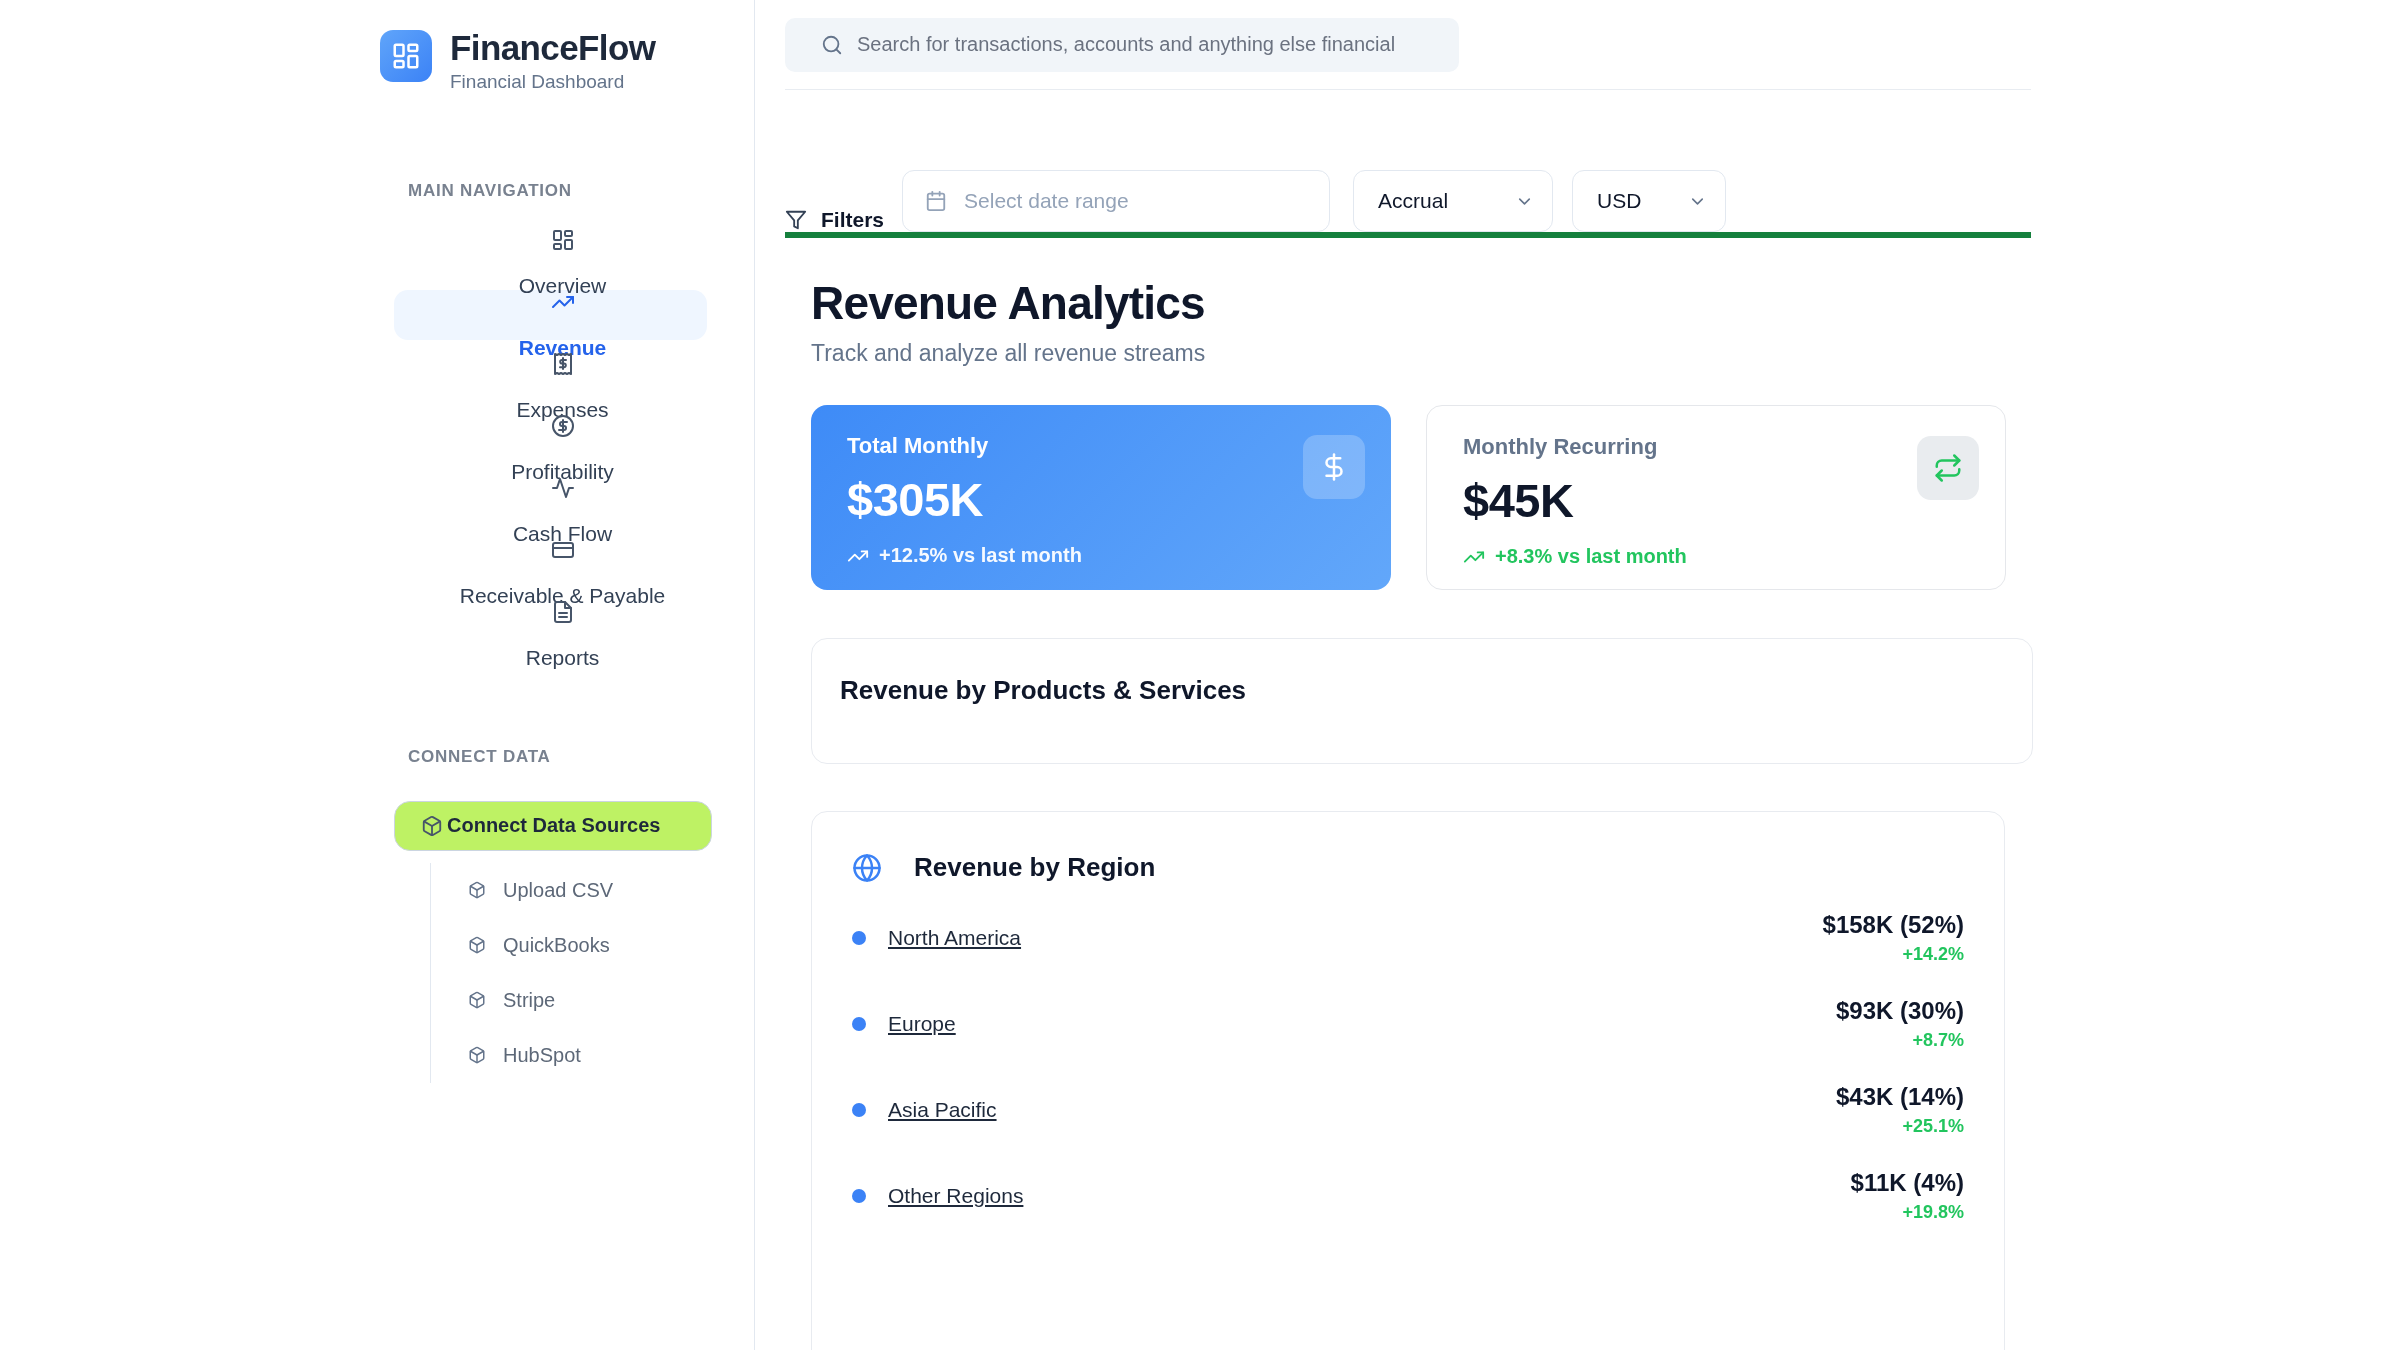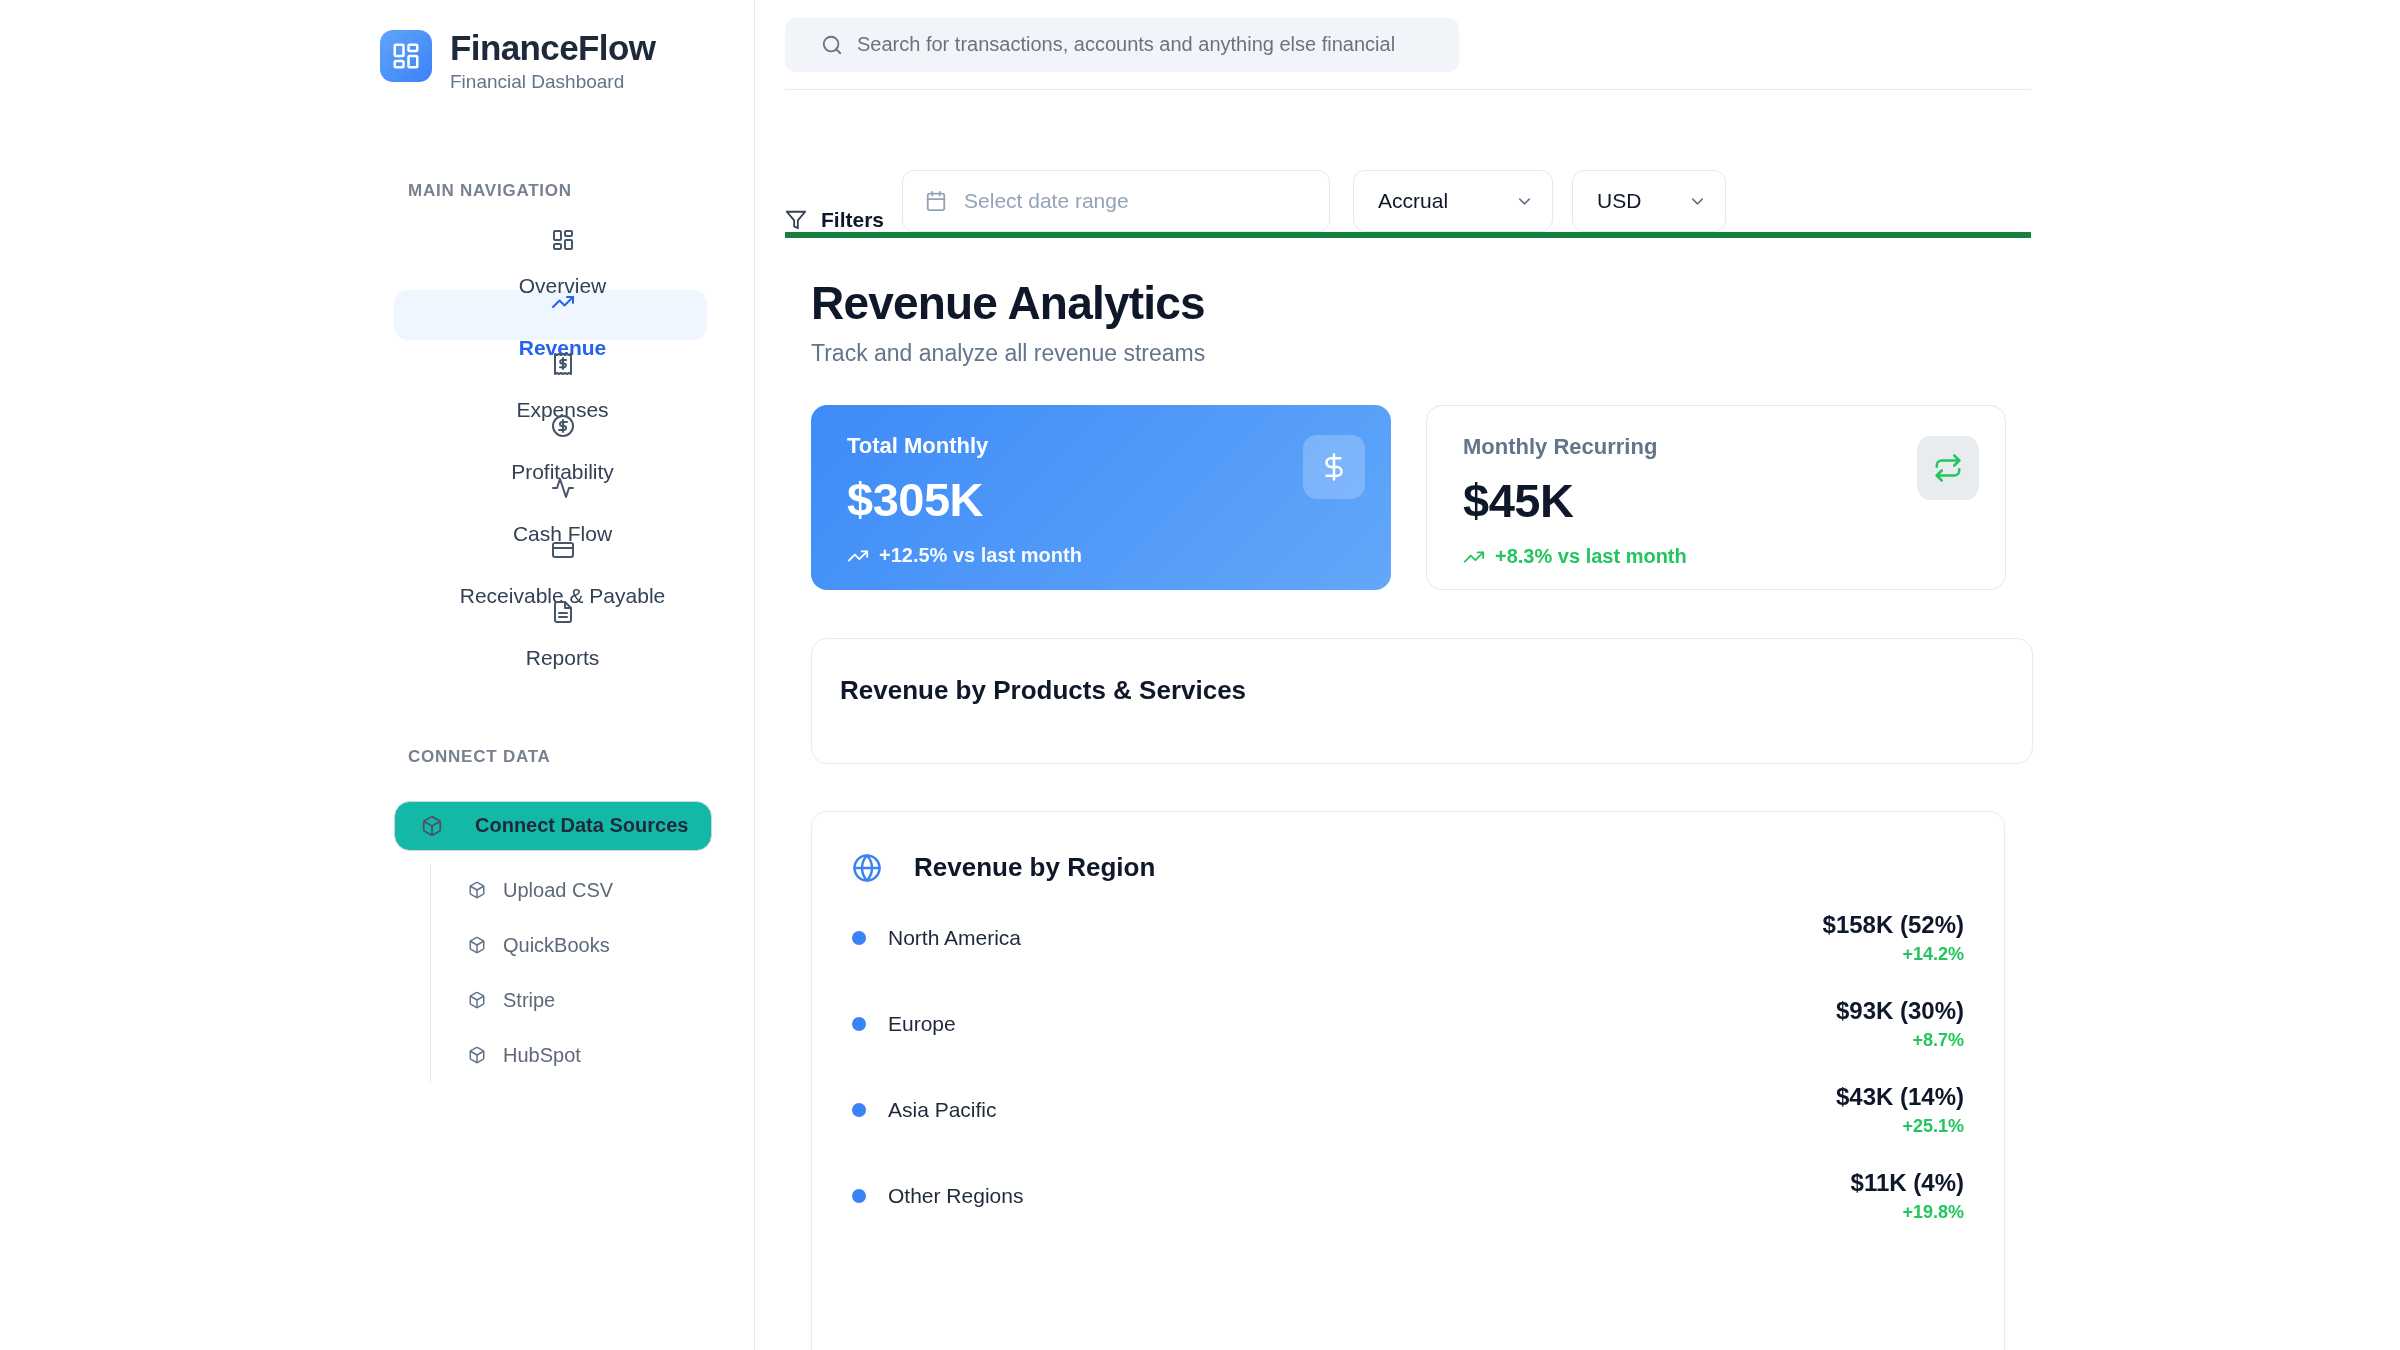--- a/index.html
+++ b/index.html
@@ -20,22 +20,22 @@
   .nav-section-label { margin-top:88px; }
   .connect-section-label { margin-top:97px; }
 
   .nav-list { margin-top:27px; padding:0 47px 0 14px; }
   .nav-item { display:flex; align-items:center; gap:22px; height:50px; margin-bottom:12px;
     padding-left:24px; border-radius:14px; font-size:21px; font-weight:500; color:#334155; cursor:pointer;flex-direction:column; }
   .nav-item svg { width:24px; height:24px; stroke:#475569; flex:0 0 24px; }
   .nav-item.active { background:#eff6ff; color:#2563eb; font-weight:600; }
   .nav-item.active svg { stroke:#2563eb; }
 
-  .connect-btn { margin:34px 0 0 14px; width:318px; height:50px; display:flex; align-items:center; gap:32px;
-    padding-left:26px; border:1.5px solid #cbd5e1; border-radius:16px; background:#14b8a6;
+  .connect-btn { margin:34px 0 0 14px; width:318px; height:50px; display:flex; align-items:center; gap:4px;
+    padding-left:26px; border:1.5px solid #cbd5e1; border-radius:16px; background:#bef264;
     font-size:20px; font-weight:600; color:#1e293b; cursor:pointer; }
   .connect-btn svg { width:22px; height:22px; stroke:#475569; }
   .connect-tree { margin:12px 0 0 50px; border-left:1.5px solid #e2e8f0; padding-left:37px; }
   .connect-item { display:flex; align-items:center; gap:17px; height:55px; font-size:20px; font-weight:500;
     color:#5d6878; cursor:pointer; }
   .connect-item svg { width:18px; height:18px; stroke:#64748b; }
 
   
   .main { flex:0 0 1246px; width:1246px; margin-left:30px; }
   .topbar { height:90px; border-bottom:1px solid #e8ecf1; display:flex; align-items:center; }
@@ -91,21 +91,21 @@
   .card-title { font-size:26px; font-weight:700; color:#0f172a; }
 
   .region-card { margin-top:47px; width:1194px; height:560px; border:1.5px solid #e8ebf0; border-radius:16px;
     background:#fff; padding:40px; }
   .region-head { display:flex; align-items:flex-end; gap:32px; }
   .region-head svg { width:30px; height:30px; stroke:#3b82f6; flex:0 0 30px; }
   .region-rows { margin-top:27px; }
   .region-row { display:flex; align-items:center; justify-content:space-between; height:56px; margin-bottom:30px; }
   .region-left { display:flex; align-items:center; gap:22px; }
   .region-dot { width:14px; height:14px; border-radius:50%; background:#3b82f6; }
-  .region-name { font-size:21px; font-weight:500; color:#1e293b; }
+  .region-name { font-size:21px; font-weight:500; color:#1e293b;text-decoration:underline; }
   .region-right { text-align:right; }
   .region-value { font-size:24px; font-weight:700; color:#0f172a; }
   .region-delta { font-size:18px; font-weight:600; color:#22c55e; margin-top:5px; }
 
   svg { fill:none; stroke-width:2; stroke-linecap:round; stroke-linejoin:round; }
 </style>
 </head>
 <body>
 
 <div class="app">

